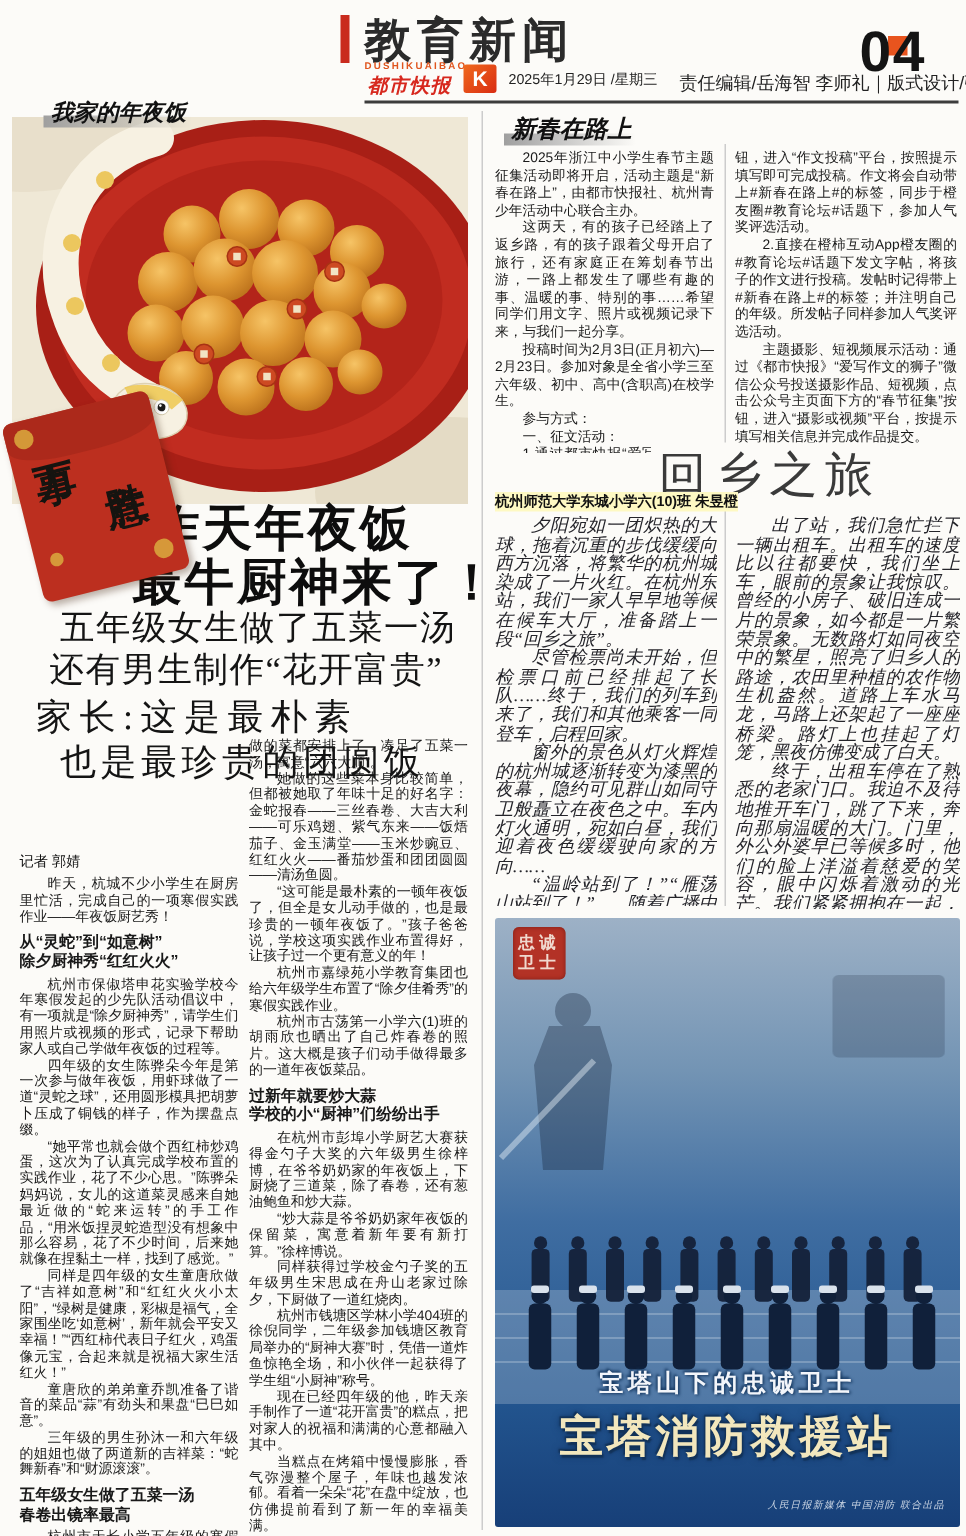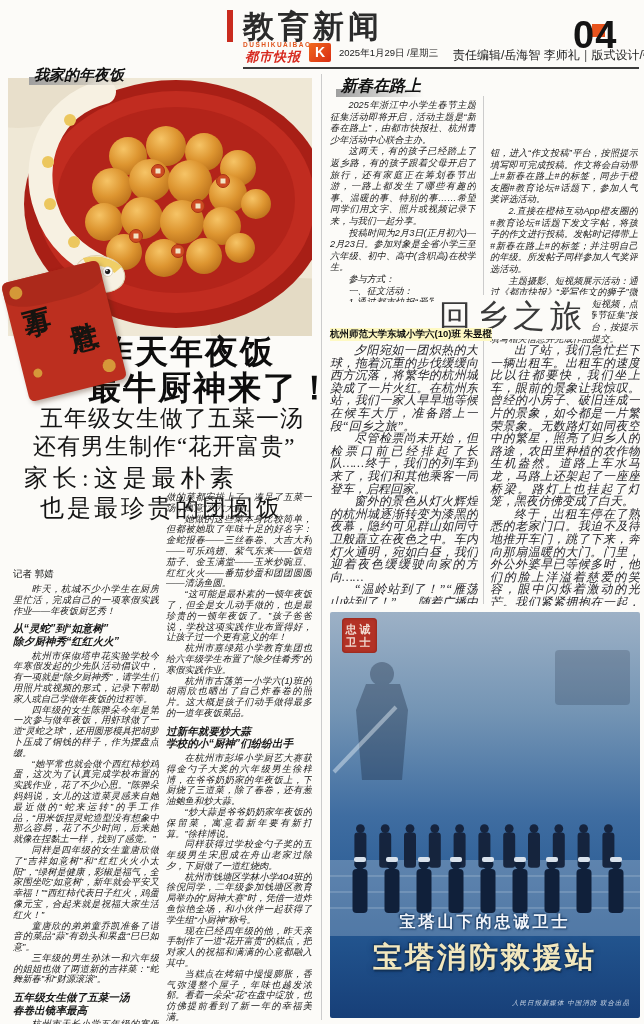--- a/index.html
+++ b/index.html
@@ -24,21 +24,21 @@
 
   
   .kicker{font-family:"Liberation Serif","DejaVu Serif",serif;font-style:italic;font-weight:800;
     color:#111;z-index:2;}
   .kicker .bar{position:absolute;left:-5px;bottom:0px;height:8px;width:110%;z-index:-1;
     background:linear-gradient(90deg,#9f9f9f,rgba(210,210,210,0));}
   .kicker-left{left:34px;top:66px;font-size:15px;}
   .kicker-right{left:341px;top:76px;font-size:16px;}
 
   
-  .bodycol{font-size:9.3px;line-height:10.8px;text-align:justify;color:#191919;overflow:hidden;font-style:italic;}
+  .bodycol{font-size:9.3px;line-height:10.8px;text-align:justify;color:#191919;overflow:hidden;}
   .para{text-indent:2em;margin:0;}
   .para.cont{text-indent:0;}
   .para.subhead{text-indent:0;font-weight:800;font-size:10.6px;line-height:12.6px;margin:6px 0 3px;white-space:pre-line;}
   .byline{font-size:9.5px;font-weight:400;color:#111;}
 
   
   .headline{font-weight:900;color:#0d0d0d;letter-spacing:2px;white-space:nowrap;z-index:3;}
   .hl1{left:100px;top:330px;font-size:33px;}
   .hl2{left:88px;top:366px;font-size:33px;}
   .dek{font-family:"Liberation Serif","DejaVu Serif",serif;color:#141414;white-space:nowrap;z-index:3;}
@@ -229,21 +229,21 @@
     <span class="bar"></span>
   </div>
   <div class="abs bodycol" style="left:330px;top:100px;width:146px;height:202px;font-size:9.2px;line-height:11.6px;">
       <div class="para">2025年浙江中小学生春节主题征集活动即将开启，活动主题是“新春在路上”，由都市快报社、杭州青少年活动中心联合主办。</div>
       <div class="para">这两天，有的孩子已经踏上了返乡路，有的孩子跟着父母开启了旅行，还有家庭正在筹划春节出游，一路上都发生了哪些有趣的事、温暖的事、特别的事……希望同学们用文字、照片或视频记录下来，与我们一起分享。</div>
       <div class="para">投稿时间为2月3日(正月初六)—2月23日。参加对象是全省小学三至六年级、初中、高中(含职高)在校学生。</div>
       <div class="para">参与方式：</div>
       <div class="para">一、征文活动：</div>
       <div class="para">1.通过都市快报“爱写作文的狮子”微信公众号，点击页面下方的“春节征集”按</div>
     </div>
-  <div class="abs bodycol" style="left:490px;top:100px;width:148px;height:196px;font-size:9.2px;line-height:11.6px;margin-top:48px;">
+  <div class="abs bodycol" style="left:490px;top:100px;width:148px;height:196px;font-size:9.2px;line-height:11.6px;">
       <div class="para cont">钮，进入“作文投稿”平台，按照提示填写即可完成投稿。作文将会自动带上#新春在路上#的标签，同步于橙友圈#教育论坛#话题下，参加人气奖评选活动。</div>
       <div class="para">2.直接在橙柿互动App橙友圈的#教育论坛#话题下发文字帖，将孩子的作文进行投稿。发帖时记得带上#新春在路上#的标签；并注明自己的年级。所发帖子同样参加人气奖评选活动。</div>
       <div class="para">主题摄影、短视频展示活动：通过《都市快报》“爱写作文的狮子”微信公众号投送摄影作品、短视频，点击公众号主页面下方的“春节征集”按钮，进入“摄影或视频”平台，按提示填写相关信息并完成作品提交。</div>
     </div>
 
   <div class="abs essay-title">回乡之旅</div>
   <div class="abs essay-byline">杭州师范大学东城小学六(10)班 朱昱橙</div>
   <div class="abs essaycol" style="left:330px;top:344px;width:148px;height:260px;">
       <div class="para">夕阳宛如一团炽热的大球，拖着沉重的步伐缓缓向西方沉落，将繁华的杭州城染成了一片火红。在杭州东站，我们一家人早早地等候在候车大厅，准备踏上一段“回乡之旅”。</div>
       <div class="para">尽管检票尚未开始，但检票口前已经排起了长队……终于，我们的列车到来了，我们和其他乘客一同登车，启程回家。</div>

